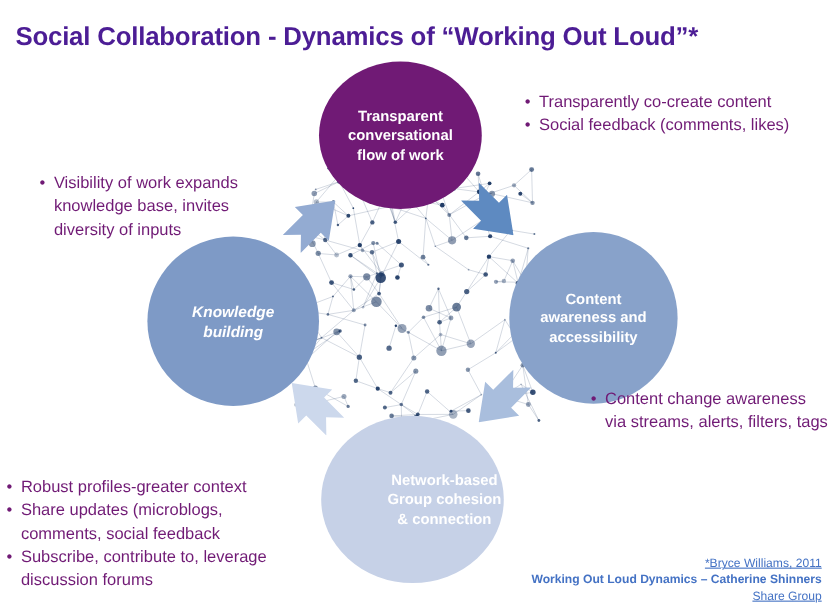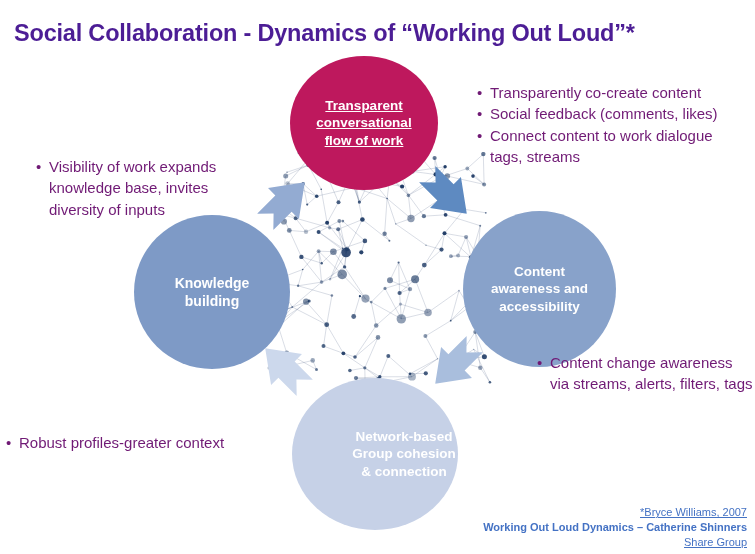--- a/index.html
+++ b/index.html
@@ -11,21 +11,21 @@
   .net svg{width:100%;height:100%;display:block;}
   .arrow{position:absolute;width:56px;height:46px;z-index:2;}
   .arrow svg{width:100%;height:100%;display:block;}
   .arrow.nw{left:257px;top:179px;transform:rotate(-45deg);}
   .arrow.ne{left:419px;top:171px;transform:rotate(45deg);}
   .arrow.se{left:427px;top:341px;transform:rotate(135deg);}
   .arrow.sw{left:257px;top:345px;transform:rotate(-135deg);}
   .circle{position:absolute;border-radius:50%;display:flex;align-items:center;justify-content:center;
           text-align:center;color:#fff;font-weight:700;font-size:13.5px;line-height:1.3;z-index:3;}
   .circle.top{left:290px;top:56px;width:148px;height:134px;}
-  .circle.left{left:134px;top:215px;width:156px;height:154px;}
+  .circle.left{left:134px;top:215px;width:156px;height:154px;font-style:italic;}
   .circle.right{left:463px;top:211px;width:153px;height:156px;}
   .circle.bottom{left:292px;top:378px;width:166px;height:152px;}
   .circle .lbl{display:block;}
   .circle.top .lbl{width:106px;}
   .circle.left .lbl{width:82px;font-size:14px;}
   .circle.right .lbl{width:102px;}
   .circle.bottom .lbl{width:108px;}
   .list{position:absolute;margin:0;padding:0;list-style:none;font-size:15px;line-height:1.42;
         color:#701a75;z-index:4;}
   .list li{position:relative;padding-left:13px;}
@@ -464,50 +464,51 @@
     <svg viewBox="0 0 26 20" preserveAspectRatio="none">
       <polygon points="0,5 12,5 12,0.5 26,10 12,19.5 12,15 0,15 5.5,10" fill="#a9bedd"></polygon>
     </svg>
   </div>
   <div class="arrow sw">
     <svg viewBox="0 0 26 20" preserveAspectRatio="none">
       <polygon points="0,5 12,5 12,0.5 26,10 12,19.5 12,15 0,15 5.5,10" fill="#ccd8ec"></polygon>
     </svg>
   </div>
 
-  <div class="circle top" style="background-color: #be185d; text-decoration: underline;">
+  <div class="circle top" style="background-color: #701a75;">
     <span class="lbl">Transparent conversational flow of work</span>
   </div>
   <div class="circle left" style="background-color: rgb(126, 154, 198);">
     <span class="lbl">Knowledge building</span>
   </div>
   <div class="circle right" style="background-color: rgb(136, 162, 202);">
     <span class="lbl">Content awareness and accessibility</span>
   </div>
   <div class="circle bottom" style="background-color: rgb(198, 209, 231); justify-content: flex-end;">
     <span class="lbl">Network-based Group cohesion &amp; connection</span>
   </div>
 
   <ul class="list tl">
     <li>Visibility of work expands knowledge base, invites diversity of inputs</li>
   </ul>
 
   <ul class="list tr">
     <li>Transparently co-create content</li>
     <li>Social feedback (comments, likes)</li>
-    <li>Connect content to work dialogue tags, streams</li>
   </ul>
 
   <ul class="list bl">
     <li>Robust profiles-greater context</li>
+    <li>Share updates (microblogs, comments, social feedback</li>
+    <li>Subscribe, contribute to, leverage discussion forums</li>
   </ul>
 
   <ul class="list br">
     <li>Content change awareness via streams, alerts, filters, tags</li>
   </ul>
 
   <div class="footer">
-    <a href="#" style="color: rgb(68, 114, 196);">*Bryce Williams, 2007</a>
+    <a href="#" style="color: rgb(68, 114, 196);">*Bryce Williams, 2011</a>
     <span class="plain" style="color: rgb(68, 114, 196); font-weight: bold;">Working Out Loud Dynamics – Catherine Shinners</span>
     <a href="#" style="color: rgb(68, 114, 196);">Share Group</a>
   </div>
 
 </div>
 
 </body></html>

